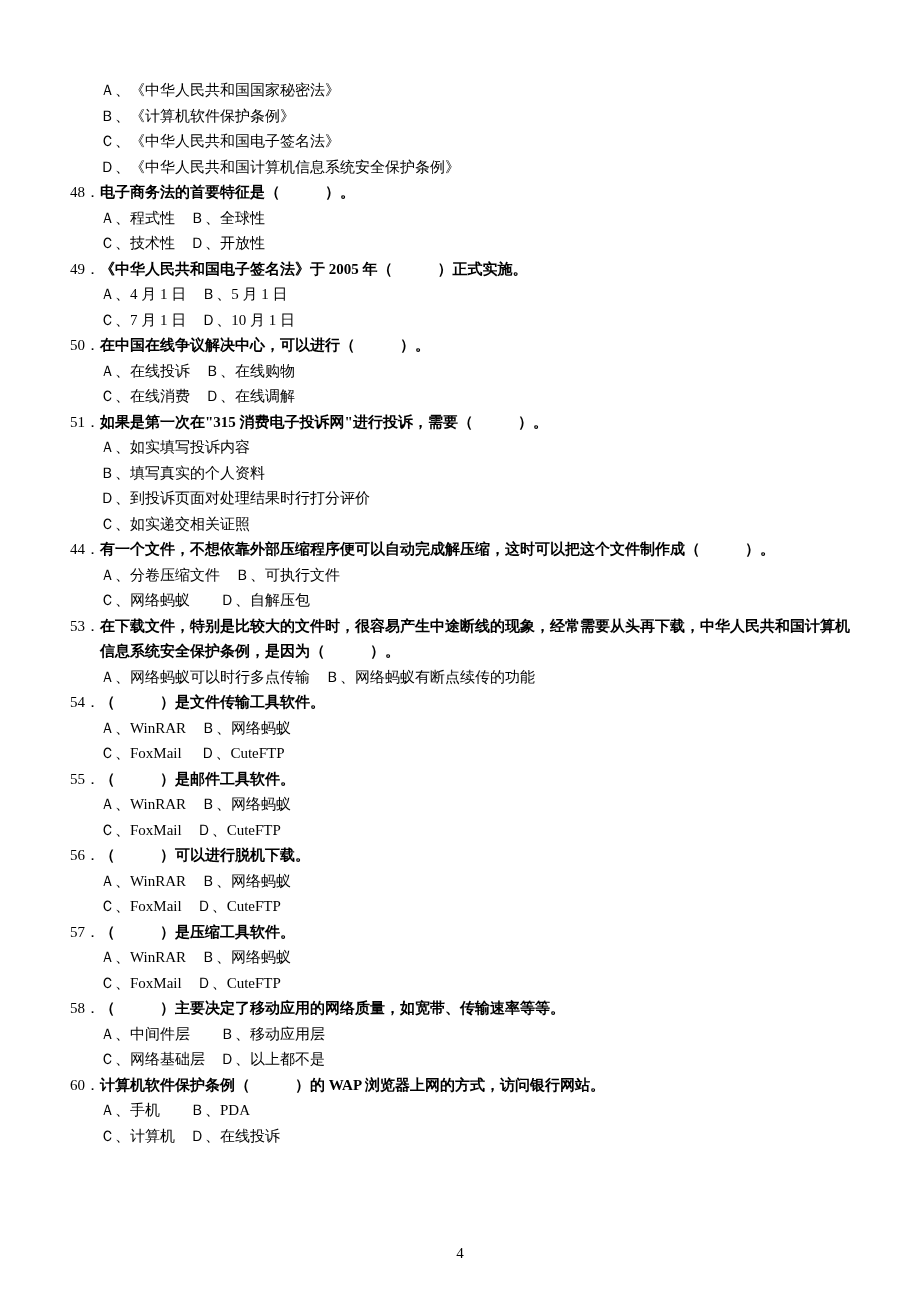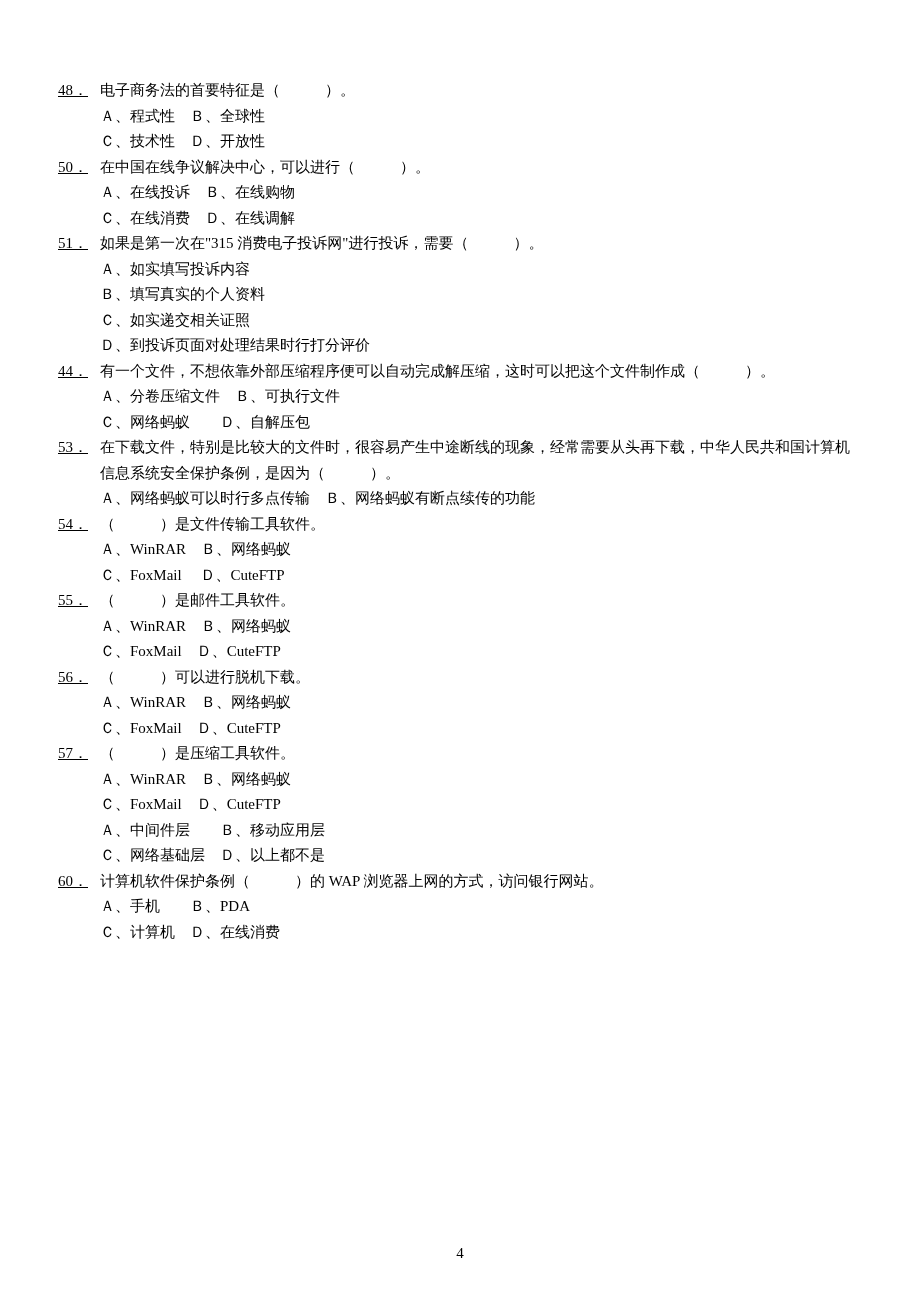--- a/index.html
+++ b/index.html
@@ -15,25 +15,25 @@
       position: relative;
     }
     .question {
       margin-bottom: 0;
     }
     .q-stem {
       display: flex;
     }
     .q-num {
       min-width: 42px;
-      text-align: left;
-      text-decoration: underline;
+      text-align: right;
     }
     .q-text {
       flex: 1;
+      font-weight: bold;
     }
     .options {
       padding-left: 42px;
     }
     .opt-line {
       display: block;
     }
     .page-num {
       position: absolute;
       bottom: 36px;
@@ -41,52 +41,68 @@
       right: 0;
       text-align: center;
       font-size: 15px;
     }
   </style>
 </head>
 <body>
 
 <div>
 
+  <div class="options">
+    <span class="opt-line">Ａ、《中华人民共和国国家秘密法》</span>
+    <span class="opt-line">Ｂ、《计算机软件保护条例》</span>
+    <span class="opt-line">Ｃ、《中华人民共和国电子签名法》</span>
+    <span class="opt-line">Ｄ、《中华人民共和国计算机信息系统安全保护条例》</span>
+  </div>
 
   <div id="questions-container">
       <div class="question">
         <div class="q-stem">
           <span class="q-num">48．</span>
           <span class="q-text">电子商务法的首要特征是（　　　）。</span>
         </div>
         <div class="options">
           <span class="opt-line">Ａ、程式性　Ｂ、全球性</span>
           <span class="opt-line">Ｃ、技术性　Ｄ、开放性</span>
+        </div>
+      </div>
+      <div class="question">
+        <div class="q-stem">
+          <span class="q-num">49．</span>
+          <span class="q-text">《中华人民共和国电子签名法》于 2005 年（　　　）正式实施。</span>
+        </div>
+        <div class="options">
+          <span class="opt-line">Ａ、4 月 1 日　Ｂ、5 月 1 日</span>
+          <span class="opt-line">Ｃ、7 月 1 日　Ｄ、10 月 1 日</span>
         </div>
       </div>
       <div class="question">
         <div class="q-stem">
           <span class="q-num">50．</span>
           <span class="q-text">在中国在线争议解决中心，可以进行（　　　）。</span>
         </div>
         <div class="options">
           <span class="opt-line">Ａ、在线投诉　Ｂ、在线购物</span>
           <span class="opt-line">Ｃ、在线消费　Ｄ、在线调解</span>
         </div>
       </div>
       <div class="question">
         <div class="q-stem">
           <span class="q-num">51．</span>
           <span class="q-text">如果是第一次在"315 消费电子投诉网"进行投诉，需要（　　　）。</span>
         </div>
         <div class="options">
           <span class="opt-line">Ａ、如实填写投诉内容</span>
           <span class="opt-line">Ｂ、填写真实的个人资料</span>
+          <span class="opt-line">Ｄ、到投诉页面对处理结果时行打分评价</span>
           <span class="opt-line">Ｃ、如实递交相关证照</span>
-          <span class="opt-line">Ｄ、到投诉页面对处理结果时行打分评价</span>
         </div>
       </div>
       <div class="question">
         <div class="q-stem">
           <span class="q-num">44．</span>
           <span class="q-text">有一个文件，不想依靠外部压缩程序便可以自动完成解压缩，这时可以把这个文件制作成（　　　）。</span>
         </div>
         <div class="options">
           <span class="opt-line">Ａ、分卷压缩文件　Ｂ、可执行文件</span>
           <span class="opt-line">Ｃ、网络蚂蚁　　Ｄ、自解压包</span>
@@ -135,32 +151,36 @@
         <div class="q-stem">
           <span class="q-num">57．</span>
           <span class="q-text">（　　　）是压缩工具软件。</span>
         </div>
         <div class="options">
           <span class="opt-line">Ａ、WinRAR　Ｂ、网络蚂蚁</span>
           <span class="opt-line">Ｃ、FoxMail　Ｄ、CuteFTP</span>
         </div>
       </div>
       <div class="question">
+        <div class="q-stem">
+          <span class="q-num">58．</span>
+          <span class="q-text">（　　　）主要决定了移动应用的网络质量，如宽带、传输速率等等。</span>
+        </div>
         <div class="options">
           <span class="opt-line">Ａ、中间件层　　Ｂ、移动应用层</span>
           <span class="opt-line">Ｃ、网络基础层　Ｄ、以上都不是</span>
         </div>
       </div>
       <div class="question">
         <div class="q-stem">
           <span class="q-num">60．</span>
           <span class="q-text">计算机软件保护条例（　　　）的 WAP 浏览器上网的方式，访问银行网站。</span>
         </div>
         <div class="options">
           <span class="opt-line">Ａ、手机　　Ｂ、PDA</span>
-          <span class="opt-line">Ｃ、计算机　Ｄ、在线消费</span>
+          <span class="opt-line">Ｃ、计算机　Ｄ、在线投诉</span>
         </div>
       </div>
     </div>
 
 </div>
 
 <div class="page-num">4</div>
 
 </body></html>

